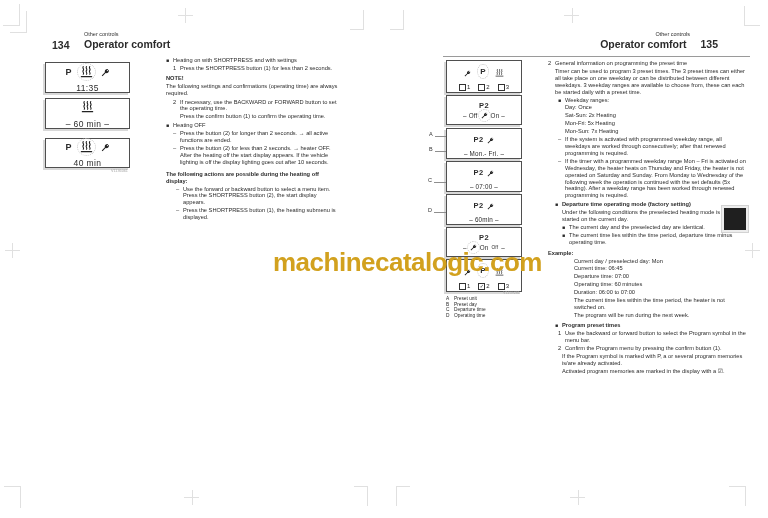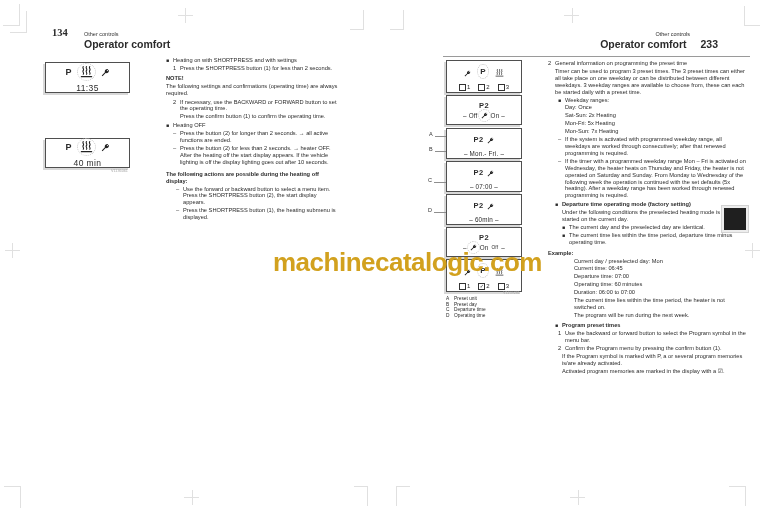--- a/index.html
+++ b/index.html
@@ -91,38 +91,46 @@
   <div class="cmh" style="left:184px;top:497px;width:15px;"></div>
   <div class="cmv" style="left:367px;top:486px;height:20px;"></div>
   <div class="cmh" style="left:354px;top:486px;width:14px;"></div>
   <div class="cmv" style="left:396px;top:486px;height:20px;"></div>
   <div class="cmh" style="left:396px;top:486px;width:14px;"></div>
   <div class="cmv" style="left:578px;top:490px;height:15px;"></div>
   <div class="cmh" style="left:570px;top:497px;width:15px;"></div>
   <div class="cmv" style="left:745px;top:486px;height:20px;"></div>
   <div class="cmh" style="left:729px;top:486px;width:16px;"></div>
 
-  <div class="pgnum" style="left:52px;top:27px;font-family:Liberation Serif, serif;">134</div>
+  <div class="pgnum" style="left:52px;top:39px;">134</div>
   <div class="sec" style="left:84px;top:31px;">Other controls</div>
   <div class="ttl" style="left:84px;top:38px;">Operator comfort</div>
 
   <div class="disp ldisp" style="top:62px;height:29px;">
     <div class="drow" style="gap:8px;">
       <span class="p-lg">P</span>
       <span class="flash">
           <svg class="heat heat-lg" viewBox="0 0 12 11">
             <path d="M3 .6 C1.9 1.8 4.1 2.9 3 4.1 C1.9 5.3 4.1 6.4 3 7.6 M6 .6 C4.9 1.8 7.1 2.9 6 4.1 C4.9 5.3 7.1 6.4 6 7.6 M9 .6 C7.9 1.8 10.1 2.9 9 4.1 C7.9 5.3 10.1 6.4 9 7.6 M1.2 9.8 L10.8 9.8"></path>
           </svg>
         </span>
       <span><svg class="wr wr-md" viewBox="0 0 12 12">
             <path d="M2 11 L1 10 L5.2 5.8 C4.8 4.6 5.1 3.3 6 2.4 C7 1.4 8.4 1.1 9.6 1.6 L7.6 3.6 L8.4 4.4 L10.4 2.4 C10.9 3.6 10.6 5 9.6 6 C8.7 6.9 7.4 7.2 6.2 6.8 L2 11 Z"></path>
           </svg></span>
     </div>
     <div class="val-lg">11:35</div>
   </div>
+  <div class="disp ldisp" style="top:98px;height:29px;">
+    <div class="drow">
+      <span><svg class="heat heat-lg" viewBox="0 0 12 11">
+            <path d="M3 .6 C1.9 1.8 4.1 2.9 3 4.1 C1.9 5.3 4.1 6.4 3 7.6 M6 .6 C4.9 1.8 7.1 2.9 6 4.1 C4.9 5.3 7.1 6.4 6 7.6 M9 .6 C7.9 1.8 10.1 2.9 9 4.1 C7.9 5.3 10.1 6.4 9 7.6 M1.2 9.8 L10.8 9.8"></path>
+          </svg></span>
+    </div>
+    <div class="val-lg">– 60 min –</div>
+  </div>
   <div class="disp ldisp" style="top:138px;height:28px;">
     <div class="drow" style="gap:8px;">
       <span class="p-lg">P</span>
       <span class="flash">
           <svg class="heat heat-lg" viewBox="0 0 12 11">
             <path d="M3 .6 C1.9 1.8 4.1 2.9 3 4.1 C1.9 5.3 4.1 6.4 3 7.6 M6 .6 C4.9 1.8 7.1 2.9 6 4.1 C4.9 5.3 7.1 6.4 6 7.6 M9 .6 C7.9 1.8 10.1 2.9 9 4.1 C7.9 5.3 10.1 6.4 9 7.6 M1.2 9.8 L10.8 9.8"></path>
           </svg>
         </span>
       <span><svg class="wr wr-md" viewBox="0 0 12 12">
             <path d="M2 11 L1 10 L5.2 5.8 C4.8 4.6 5.1 3.3 6 2.4 C7 1.4 8.4 1.1 9.6 1.6 L7.6 3.6 L8.4 4.4 L10.4 2.4 C10.9 3.6 10.6 5 9.6 6 C8.7 6.9 7.4 7.2 6.2 6.8 L2 11 Z"></path>
@@ -179,21 +187,21 @@
       </div>
     <div class="ln i2">
         <span class="mk num">–</span>
         <span class="tx">Press the SHORTPRESS button (1), the heating submenu is displayed.</span>
       </div>
   </div>
 
   <div class="rhead-sec">Other controls</div>
   <div class="rhead-ttl">
     <span>Operator comfort</span>
-    <span>233</span>
+    <span>135</span>
   </div>
   <div class="hrule"></div>
 
   <div class="disp rdisp" style="top:60px;height:31px;">
     <div class="drow" style="gap:9px;margin-bottom:3px;">
       <span><svg class="wr wr-sm" viewBox="0 0 12 12">
             <path d="M2 11 L1 10 L5.2 5.8 C4.8 4.6 5.1 3.3 6 2.4 C7 1.4 8.4 1.1 9.6 1.6 L7.6 3.6 L8.4 4.4 L10.4 2.4 C10.9 3.6 10.6 5 9.6 6 C8.7 6.9 7.4 7.2 6.2 6.8 L2 11 Z"></path>
           </svg></span>
       <span class="p-md flash">P</span>
       <span><svg class="heat heat-sm" viewBox="0 0 12 11">

